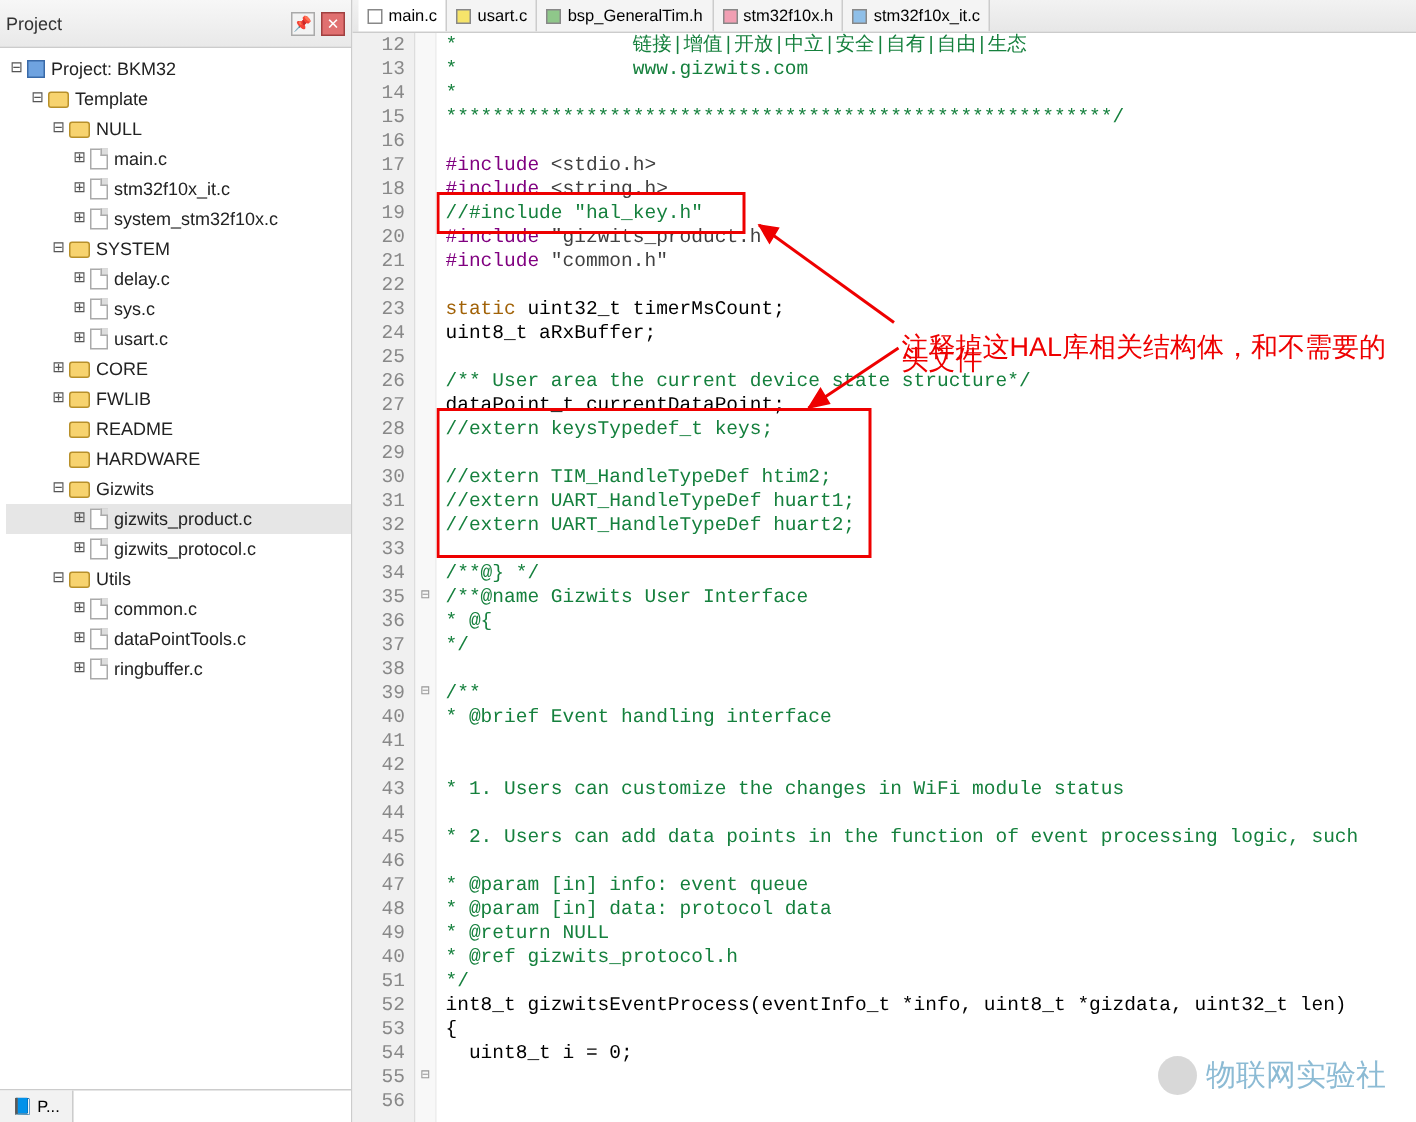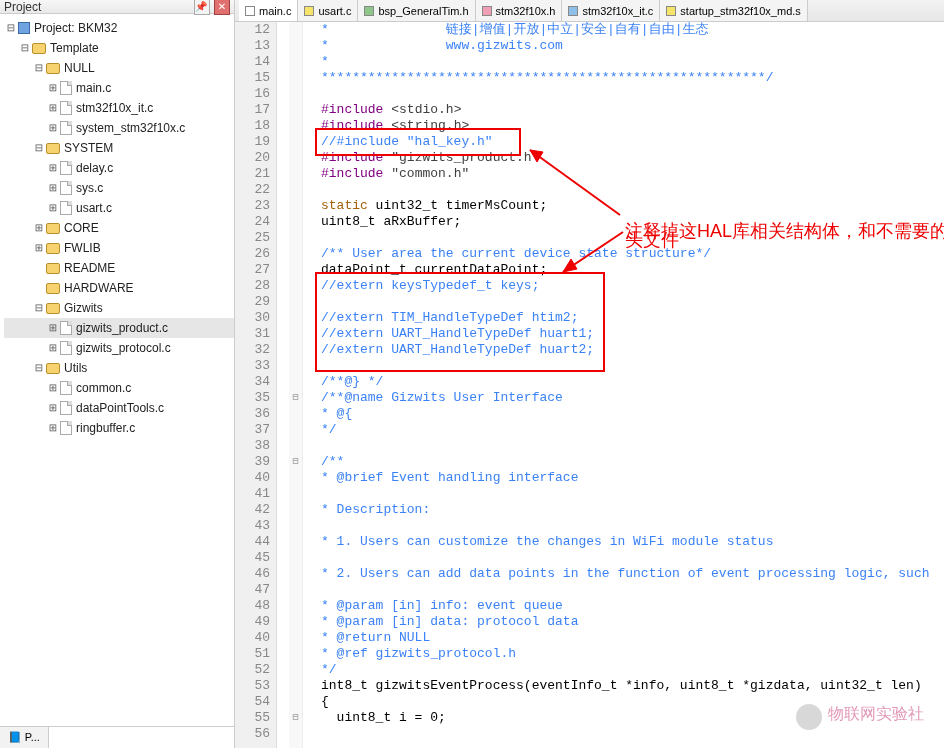--- a/index.html
+++ b/index.html
@@ -1,19 +1,19 @@
 <!DOCTYPE html>
 <html><head>
 <meta charset="utf-8">
 <style>
   * { box-sizing: border-box; margin: 0; padding: 0; }
   body { font-family: "Segoe UI", Tahoma, sans-serif; font-size: 12px; background: #fff; width: 944px; height: 748px; overflow: hidden; position: relative; }
   .container { display: flex; height: 100%; }
   .side { width: 235px; border-right: 1px solid #ccc; background: #fff; display: flex; flex-direction: column; }
-  .side-header { display: flex; align-items: center; background: linear-gradient(#f7f7f7,#e9e9e9); border-bottom: 1px solid #ccc; height: 14px; padding: 0 4px; }
+  .side-header { display: flex; align-items: center; background: linear-gradient(#f7f7f7,#e9e9e9); border-bottom: 1px solid #ccc; height: 32px; padding: 0 4px; }
   .side-header .title { flex: 1; font-size: 12px; color: #333; }
   .side-header .btn { width: 16px; height: 16px; margin-left: 4px; border: 1px solid #aaa; background: #f3f3f3; display: flex; align-items: center; justify-content: center; font-size: 10px; cursor: pointer; }
   .side-header .btn.red { background: #e07070; color: #fff; border-color: #a04040; }
   .tree { padding: 4px 0 0 4px; line-height: 18px; color: #222; }
   .tree-item { display: flex; align-items: center; height: 20px; cursor: pointer; white-space: nowrap; }
   .tree-item.sel { background: #e6e6e6; }
   .tw { width: 14px; text-align: center; color: #555; font-size: 10px; }
   .d0 { padding-left: 0; } .d1 { padding-left: 14px; } .d2 { padding-left: 28px; } .d3 { padding-left: 42px; }
   .icn { width: 16px; height: 16px; margin-right: 4px; display: inline-flex; align-items: center; justify-content: center; }
   .icn.folder { background: #f7d36f; border: 1px solid #b8902a; border-radius: 2px; width: 14px; height: 11px; }
@@ -23,32 +23,32 @@
   .icn.file-c::after { content: ""; position: absolute; right: -1px; top: -1px; width: 4px; height: 4px; background: #ddd; border-left: 1px solid #aaa; border-bottom: 1px solid #aaa; }
   .tree-footer { margin-top: auto; height: 22px; border-top: 1px solid #ccc; display: flex; }
   .tree-footer .ftab { border-right: 1px solid #ccc; padding: 2px 8px; background: #f2f2f2; display: flex; align-items: center; font-size: 11px; }
 
   .main { flex: 1; display: flex; flex-direction: column; overflow: hidden; }
   .tabs { display: flex; background: linear-gradient(#f2f2f2,#e7e7e7); border-bottom: 1px solid #ccc; height: 22px; padding-left: 4px; overflow: hidden; }
   .tab { display: flex; align-items: center; padding: 0 6px; border-right: 1px solid #ccc; background: #f4f4f4; font-size: 11px; cursor: pointer; }
   .tab.active { background: #fff; }
   .sq { width: 10px; height: 10px; margin-right: 4px; border: 1px solid #888; }
 
-  .editor { flex: 1; display: flex; font-family: Consolas, "Courier New", monospace; font-size: 13px; overflow: hidden; position: relative; background: #fff; gap: 12px; }
+  .editor { flex: 1; display: flex; font-family: Consolas, "Courier New", monospace; font-size: 13px; overflow: hidden; position: relative; background: #fff; }
   .gutter { width: 42px; background: #f0f0f0; text-align: right; padding-right: 6px; color: #888; border-right: 1px solid #ddd; }
   .fold { width: 14px; background: #f8f8f8; border-right: 1px solid #eee; color: #999; font-size: 10px; text-align: center; }
   .code { flex: 1; position: relative; overflow: hidden; }
   .line { height: 16px; line-height: 16px; white-space: pre; }
   .code .line { padding-left: 6px; }
-  .c-grn { color: #3b82f6; } .c-blu { color: #a16207; } .c-gry { color: #404040; } .c-blk { color: #000; } .c-prp { color: #800080; }
+  .c-grn { color: #15803d; } .c-blu { color: #a16207; } .c-gry { color: #404040; } .c-blk { color: #000; } .c-prp { color: #800080; }
 
   .redbox { position: absolute; border: 2px solid #e00; background: transparent; pointer-events: none; }
   .redtxt { position: absolute; color: #e00; font-size: 18px; font-family: "Microsoft YaHei", sans-serif; white-space: nowrap; }
   .arrow { position: absolute; stroke: #e00; fill: #e00; }
-  .watermark { position: absolute; right: 20px; bottom: 18px; opacity: .45; display: flex; align-items: flex-start; font-size: 16px; color: #be185d; font-family: "Microsoft YaHei"; }
+  .watermark { position: absolute; right: 20px; bottom: 18px; opacity: .45; display: flex; align-items: center; font-size: 20px; color: #0369a1; font-family: "Microsoft YaHei"; }
   .wm-bubble { width: 26px; height: 26px; border-radius: 50%; background: #aaa; margin-right: 6px; }
 </style>
 </head>
 <body>
 
 <div class="container">
   <div class="side">
     <div class="side-header">
       <span class="title">Project</span>
       <span class="btn">📌</span>
@@ -180,24 +180,20 @@
           <span class="sq" style="background: rgb(143, 199, 138);"></span>
           <span>bsp_GeneralTim.h</span>
         </div>
         <div class="tab">
           <span class="sq" style="background: rgb(241, 159, 179);"></span>
           <span>stm32f10x.h</span>
         </div>
         <div class="tab">
           <span class="sq" style="background: rgb(143, 191, 232);"></span>
           <span>stm32f10x_it.c</span>
-        </div>
-        <div class="tab">
-          <span class="sq" style="background: rgb(246, 228, 106);"></span>
-          <span>startup_stm32f10x_md.s</span>
         </div>
       </div>
     <div class="editor">
       <div class="gutter" id="gutter">
           <div class="line">12</div>
           <div class="line">13</div>
           <div class="line">14</div>
           <div class="line">15</div>
           <div class="line">16</div>
           <div class="line">17</div>
@@ -324,21 +320,20 @@
           <div class="line c-grn">//extern UART_HandleTypeDef huart2;</div>
           <div class="line "> </div>
           <div class="line c-grn">/**@} */</div>
           <div class="line c-grn">/**@name Gizwits User Interface</div>
           <div class="line c-grn">* @{</div>
           <div class="line c-grn">*/</div>
           <div class="line "> </div>
           <div class="line c-grn">/**</div>
           <div class="line c-grn">* @brief Event handling interface</div>
           <div class="line "> </div>
-          <div class="line c-grn">* Description:</div>
           <div class="line "> </div>
           <div class="line c-grn">* 1. Users can customize the changes in WiFi module status</div>
           <div class="line "> </div>
           <div class="line c-grn">* 2. Users can add data points in the function of event processing logic, such</div>
           <div class="line "> </div>
           <div class="line c-grn">* @param [in] info: event queue</div>
           <div class="line c-grn">* @param [in] data: protocol data</div>
           <div class="line c-grn">* @return NULL</div>
           <div class="line c-grn">* @ref gizwits_protocol.h</div>
           <div class="line c-grn">*/</div>

